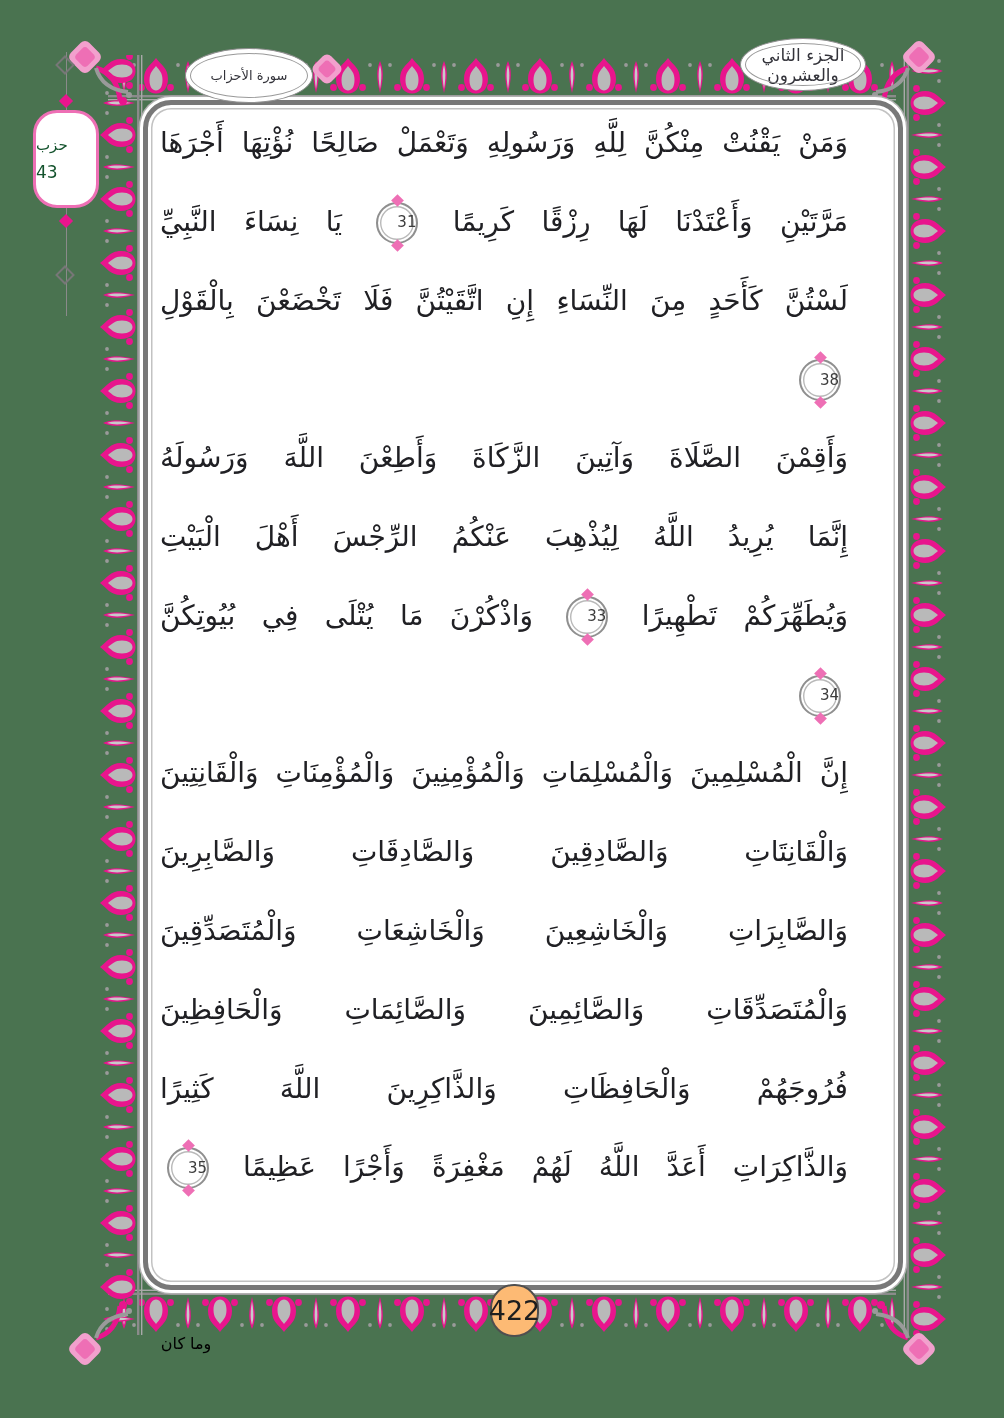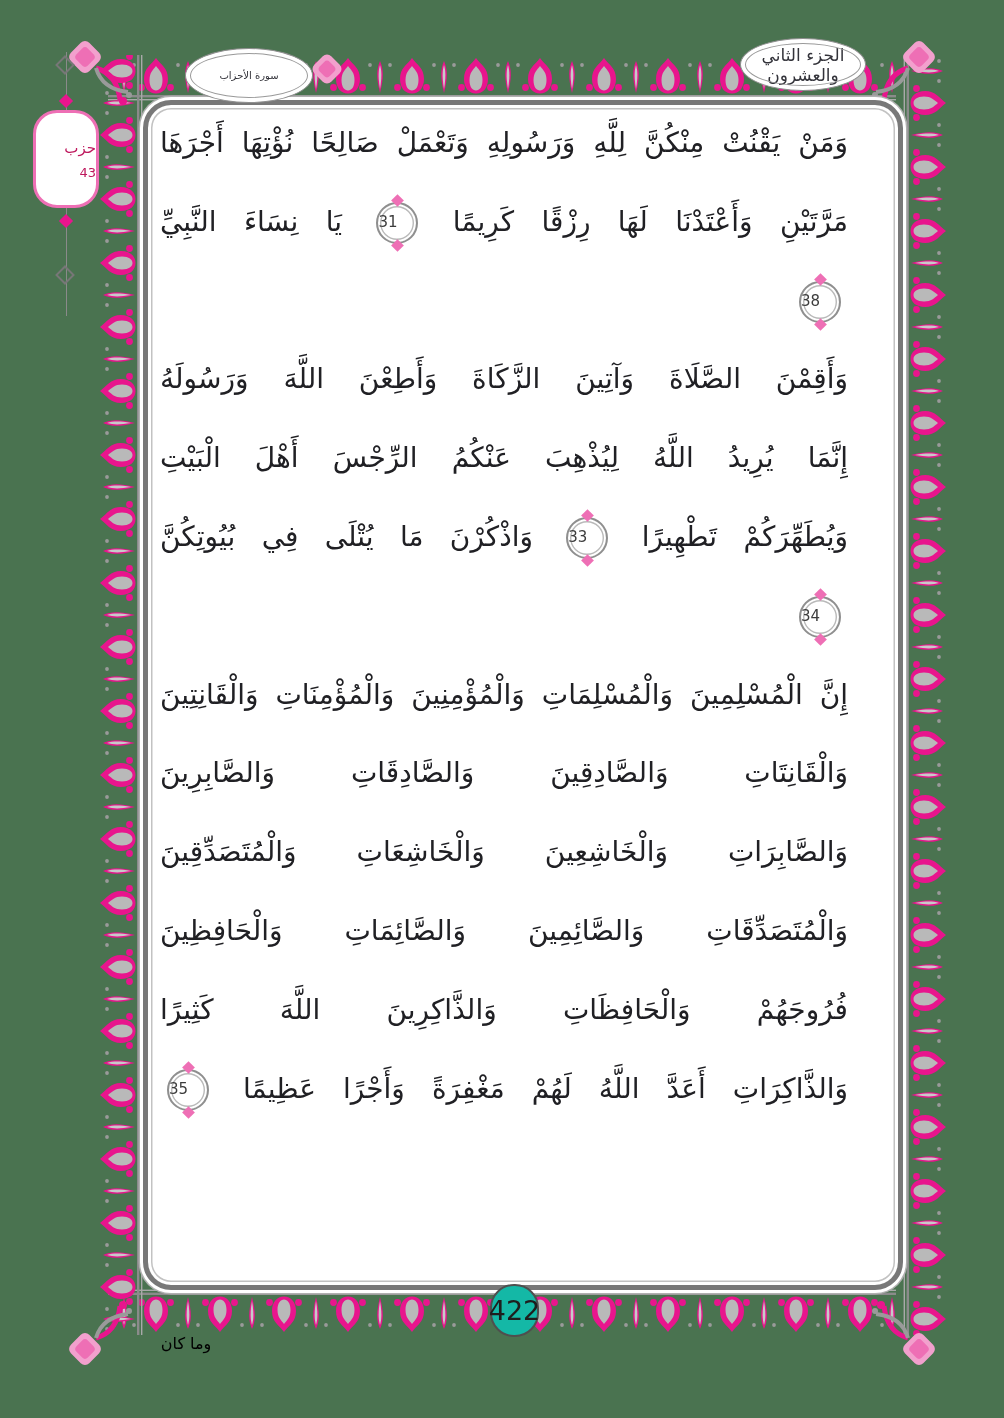--- a/index.html
+++ b/index.html
@@ -41,60 +41,60 @@
          box-shadow:0 0 0 3px #fff,0 0 0 4.5px #b0b0b0,
                     inset 0 0 0 3px #fff,inset 0 0 0 4.5px #c2c2c2}
 
   
   .quran-text{position:absolute;left:160px;top:104px;width:688px;height:1182px;z-index:4;
               direction:rtl}
   .quran-line{height:78.8px;line-height:78.8px;white-space:normal;overflow:visible;
               font-size:28px;color:var(--ink);text-align:justify;text-align-last:justify;
               text-justify:inter-word;font-family:"DejaVu Sans",sans-serif}
   .ayah-text{letter-spacing:0.5px}
-  .verse-marker{display:inline-flex;align-items:center;justify-content:flex-end;
+  .verse-marker{display:inline-flex;align-items:center;justify-content:flex-start;
                 width:42px;height:42px;border-radius:50%;background:#fff;
                 border:2px solid #8f8f8f;position:relative;vertical-align:middle;
                 margin:0 7px;box-shadow:inset 0 0 0 2px #fff,inset 0 0 0 3.4px #b9b9b9}
   .verse-marker::before,.verse-marker::after{content:"";position:absolute;left:50%;
                 margin-left:-4.5px;width:9px;height:9px;background:var(--pink-mid);
                 transform:rotate(45deg)}
   .verse-marker::before{top:-8px}
   .verse-marker::after{bottom:-8px}
   .vm-num{font-size:15px;color:#3c3c3c;line-height:1;font-family:"DejaVu Sans",sans-serif}
 
   
   .cartouche{position:absolute;z-index:5;background:#fff;border:1.6px solid #8e8e8e;
              border-radius:50%;outline:1px solid #9a9a9a;outline-offset:-6px;
              display:flex;align-items:center;justify-content:center;direction:rtl;
              color:#33333a;text-align:center}
-  .cartouche.surah{left:185px;top:48px;width:128px;height:55px;font-size:10px}
+  .cartouche.surah{left:185px;top:48px;width:128px;height:55px;font-size:13px}
   .cartouche.juz{left:740px;top:38px;width:126px;height:53px;font-size:17px}
 
   
   .hizb-wrap{position:absolute;left:20px;top:52px;width:92px;height:264px;z-index:5}
   .hizb-line{position:absolute;left:50%;top:0;bottom:0;width:1px;background:#8a8a8a}
   .hizb-diamond{position:absolute;left:50%;margin-left:-8px;width:14px;height:14px;
                 border:2px solid #777;transform:rotate(45deg)}
   .hizb-diamond.d-top{top:6px}
   .hizb-diamond.d-bottom{top:216px}
   .hizb-crown{position:absolute;left:50%;margin-left:-5px;width:10px;height:10px;
               background:var(--pink);transform:rotate(45deg)}
   .hizb-crown.c-top{top:44px}
   .hizb-crown.c-bottom{top:164px}
   .hizb-medallion{position:absolute;left:50%;transform:translateX(-50%);top:58px;
                   width:66px;height:98px;background:#fff;border:3px solid var(--pink-mid);
                   border-radius:24px;display:flex;flex-direction:column;gap:8px;
-                  align-items:flex-end;justify-content:center;color:#be185d}
+                  align-items:flex-start;justify-content:center;color:#14532d}
   .hizb-word{font-size:15px}
-  .hizb-num{font-size:13px}
+  .hizb-num{font-size:17px}
 
   
   .page-badge{position:absolute;left:490px;top:1284px;width:49px;height:53px;z-index:6;
-              background:#14b8a6;border:2.5px solid #4f4f4f;border-radius:24px;
+              background:#fdba74;border:2.5px solid #4f4f4f;border-radius:24px;
               display:flex;align-items:center;justify-content:center;
               font-size:27px;color:#1e1e1e}
 
   
   .catchword{position:absolute;left:116px;top:1334px;width:140px;z-index:5;
              direction:rtl;text-align:center;font-size:16px;color:#000000}
 
   svg{display:block}
 </style>
 </head>
@@ -252,20 +252,21 @@
     <div class="b2"></div>
 </div>
 
 <div class="frame"></div>
 
 <div class="quran-text">
     <div class="quran-line"><span class="ayah-text">وَمَنْ يَقْنُتْ مِنْكُنَّ لِلَّهِ وَرَسُولِهِ وَتَعْمَلْ صَالِحًا نُؤْتِهَا أَجْرَهَا</span> </div>
     <div class="quran-line"><span class="ayah-text">مَرَّتَيْنِ وَأَعْتَدْنَا لَهَا رِزْقًا كَرِيمًا</span> <span class="verse-marker">
         <span class="vm-num">31</span>
       </span> <span class="ayah-text">يَا نِسَاءَ النَّبِيِّ</span> </div>
+    <div class="quran-line"><span class="ayah-text">لَسْتُنَّ كَأَحَدٍ مِنَ النِّسَاءِ إِنِ اتَّقَيْتُنَّ فَلَا تَخْضَعْنَ بِالْقَوْلِ</span> </div>
     <div class="quran-line"> <span class="verse-marker">
         <span class="vm-num">38</span>
       </span> </div>
     <div class="quran-line"><span class="ayah-text">وَأَقِمْنَ الصَّلَاةَ وَآتِينَ الزَّكَاةَ وَأَطِعْنَ اللَّهَ وَرَسُولَهُ</span> </div>
     <div class="quran-line"><span class="ayah-text">إِنَّمَا يُرِيدُ اللَّهُ لِيُذْهِبَ عَنْكُمُ الرِّجْسَ أَهْلَ الْبَيْتِ</span> </div>
     <div class="quran-line"><span class="ayah-text">وَيُطَهِّرَكُمْ تَطْهِيرًا</span> <span class="verse-marker">
         <span class="vm-num">33</span>
       </span> <span class="ayah-text">وَاذْكُرْنَ مَا يُتْلَى فِي بُيُوتِكُنَّ</span> </div>
     <div class="quran-line"> <span class="verse-marker">
         <span class="vm-num">34</span>

